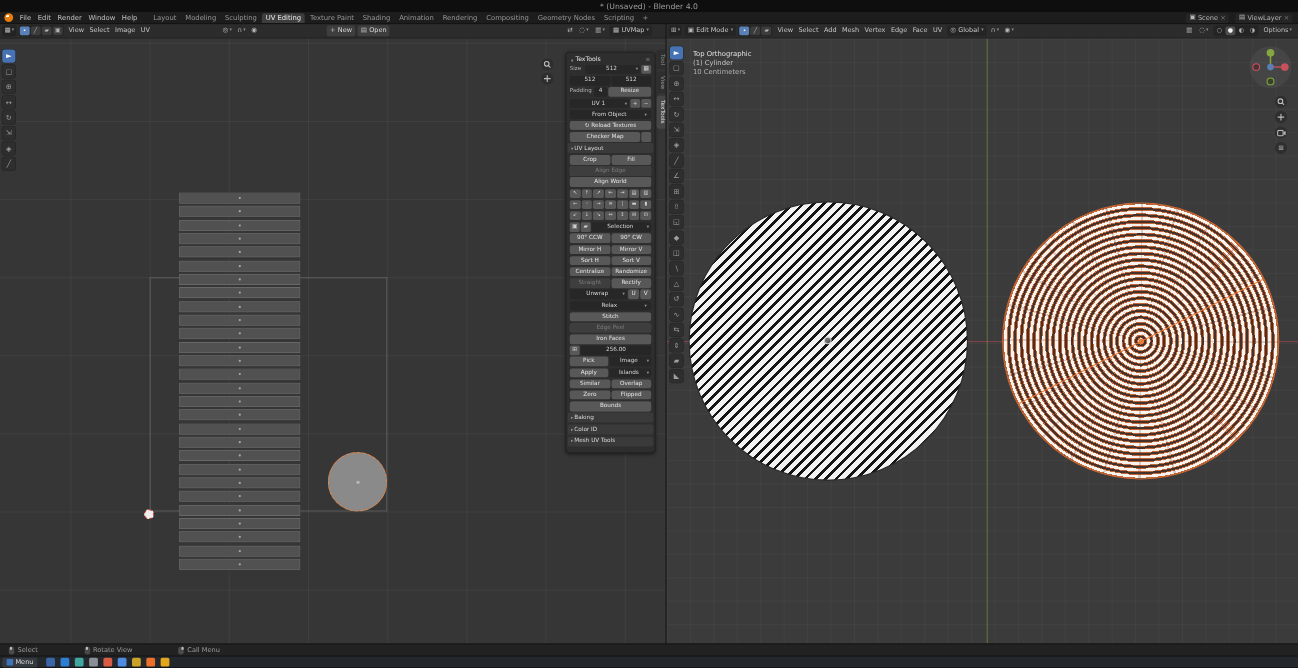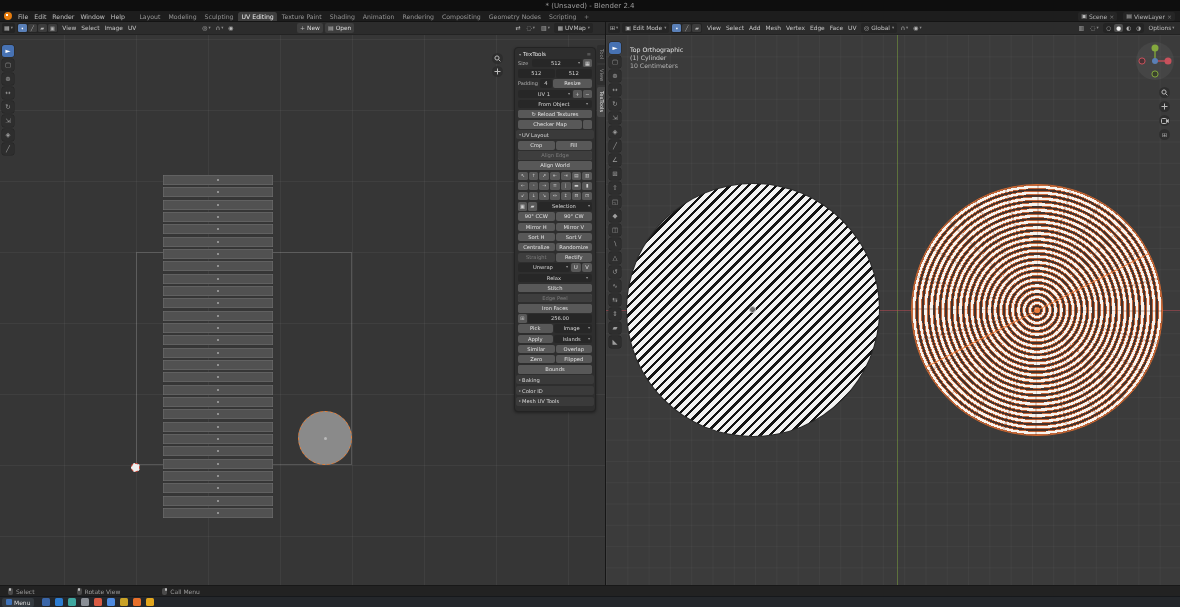--- a/index.html
+++ b/index.html
@@ -118,21 +118,21 @@
   .menu-btn{display:flex;align-items:center;gap:2px;background:#343a40;border-radius:2px;padding:0 4px;height:9px;font-size:6px;color:#dadada;}
   .menu-ico{width:6px;height:6px;border-radius:1px;background:#3f72b8;}
   .tb-icon{width:8px;height:8px;border-radius:1.5px;}
 </style>
 </head>
 <body>
 
 <div class="root">
 
   <div class="titlebar">
-    <span>* (Unsaved) - Blender 2.4</span>
+    <span>* (Unsaved) - Blender 4.0</span>
   </div>
 
   <div class="topbar">
     <span class="blender-logo"></span>
     <nav class="topmenus" id="topbar-menus">
         <div class="menu-item">File</div>
         <div class="menu-item">Edit</div>
         <div class="menu-item">Render</div>
         <div class="menu-item">Window</div>
         <div class="menu-item">Help</div>

